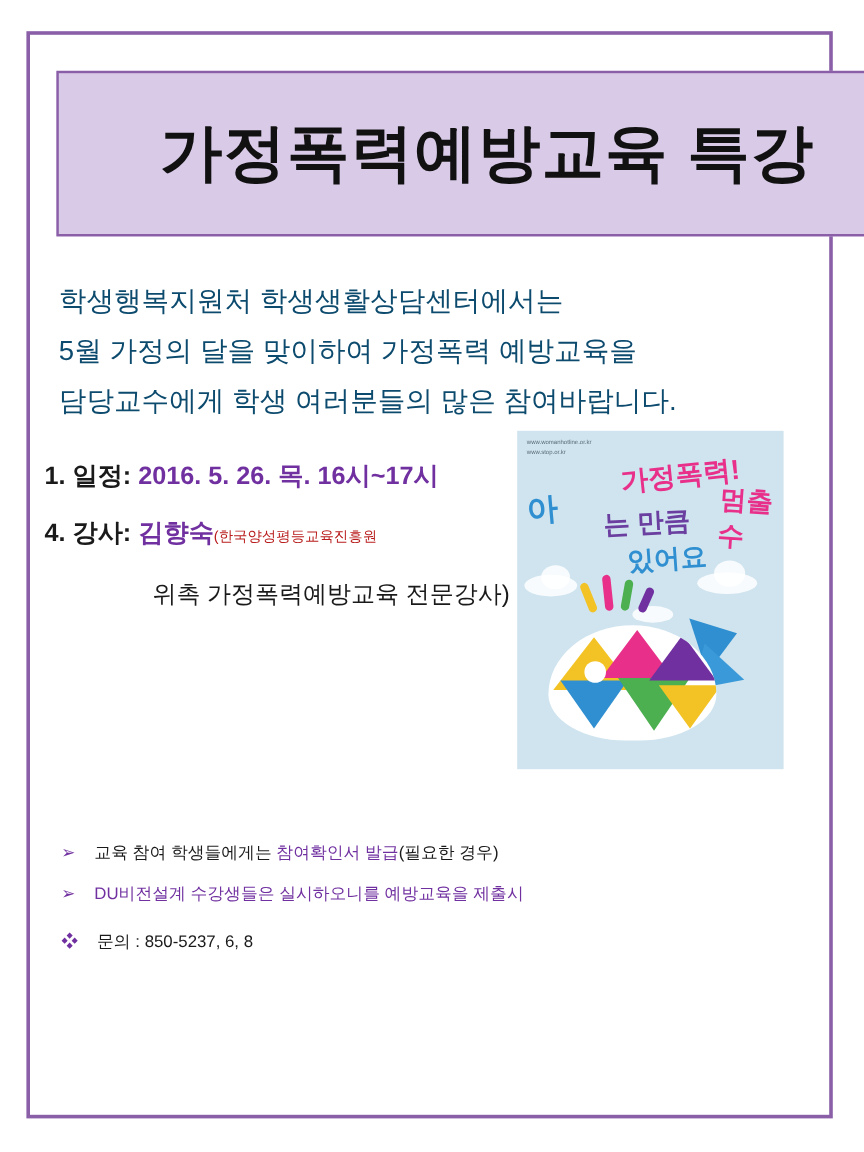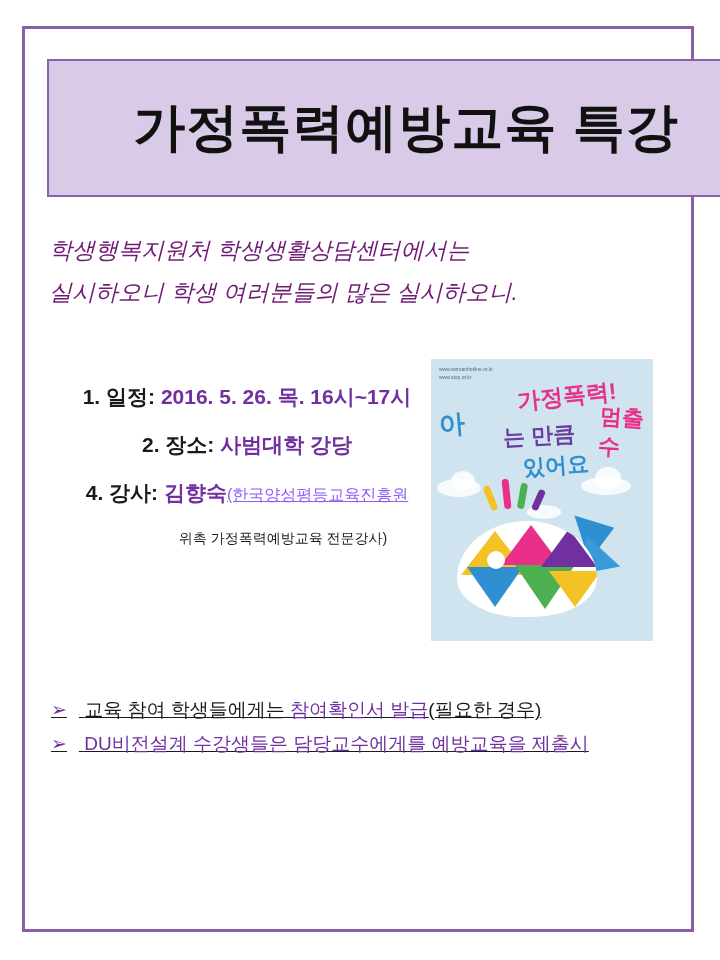--- a/index.html
+++ b/index.html
@@ -50,47 +50,45 @@
   }
 
   
   .intro {
     position: absolute;
     left: 24px;
     top: 200px;
     width: 630px;
     font-size: 23px;
     line-height: 42px;
-    color: #701a75;
-    font-style: italic;
+    color: #0c4a6e;
   }
   .intro .line { white-space: nowrap; }
 
   
   .details {
     position: absolute;
     left: 12px;
     top: 355px;
     width: 420px;
-    text-align: center;
   }
   .d-row {
     font-size: 21px;
     line-height: 26px;
     margin-bottom: 22px;
     white-space: nowrap;
   }
   .d-num { color: #1a1a1a; font-weight: bold; }
   .d-label { color: #1a1a1a; font-weight: bold; }
   .d-val { color: #7030a0; font-weight: bold; }
-  .d-val-sub { color: #8b5cf6; font-size: 16px; font-weight: normal; text-decoration: underline; }
+  .d-val-sub { color: #b91c1c; font-size: 12px; font-weight: normal; }
   .d-sub2 {
     color: #1a1a1a;
-    font-size: 14px;
-    margin-left: 72px;
+    font-size: 20px;
+    margin-left: 90px;
     margin-top: 4px;
     white-space: nowrap;
   }
 
   
   .illus {
     position: absolute;
     left: 406px;
     top: 330px;
     width: 222px;
@@ -194,25 +192,24 @@
   }
 
   
   .bullets {
     position: absolute;
     left: 26px;
     top: 664px;
     width: 620px;
   }
   .b-row {
-    font-size: 19px;
+    font-size: 14px;
     line-height: 34px;
     white-space: nowrap;
     color: #1a1a1a;
-    text-decoration: underline;
   }
   .b-mark { color: #7030a0; margin-right: 12px; }
   .b-mark.diamond { color: #7030a0; }
   .hl { color: #7030a0; }
   .b-indent { margin-left: 36px; color: #7030a0; }
 
   
   .footer {
     position: absolute;
     left: 0;
@@ -227,36 +224,32 @@
 <body>
 
 <div class="poster">
 
   <div class="title-box">
     <div class="title-text">가정폭력예방교육 특강</div>
   </div>
 
   <div class="intro">
     <div class="line">학생행복지원처 학생생활상담센터에서는</div>
-    <div class="line">실시하오니 학생 여러분들의 많은 실시하오니.</div>
+    <div class="line">5월 가정의 달을 맞이하여 가정폭력 예방교육을</div>
+    <div class="line">담당교수에게 학생 여러분들의 많은 참여바랍니다.</div>
   </div>
 
   <div class="details">
 
     <div class="d-row">
       <span class="d-num">1.</span>
       <span class="d-label">일정</span><span class="d-label">:</span>
       <span class="d-val">2016. 5. 26. 목. 16시~17시</span>
     </div>
 
-    <div class="d-row">
-      <span class="d-num">2.</span>
-      <span class="d-label">장소</span><span class="d-label">:</span>
-      <span class="d-val">사범대학 강당</span>
-    </div>
 
 
     <div class="d-row">
       <span class="d-num">4.</span>
       <span class="d-label">강사</span><span class="d-label">:</span>
       <span class="d-val">김향숙</span><span class="d-val-sub">(한국양성평등교육진흥원</span>
     </div>
     <div class="d-sub2">위촉 가정폭력예방교육 전문강사)</div>
   </div>
 
@@ -298,19 +291,23 @@
 
   <div class="bullets">
 
     <div class="b-row">
       <span class="b-mark">➢</span>
       <span>교육 참여 학생들에게는 </span><span class="hl">참여확인서 발급</span><span>(필요한 경우)</span>
     </div>
 
     <div class="b-row">
       <span class="b-mark">➢</span>
-      <span class="hl">DU비전설계 수강생들은 </span><span class="hl">담당교수에게</span><span class="hl">를 예방교육을 제출시</span>
-    </div>
-
+      <span class="hl">DU비전설계 수강생들은 </span><span class="hl">실시하오니</span><span class="hl">를 예방교육을 제출시</span>
+    </div>
+
+    <div class="b-row" style="margin-top:6px;">
+      <span class="b-mark diamond">❖</span>
+      <span>문의 : 850-5237, 6, 8</span>
+    </div>
   </div>
 
 
 </div>
 
 </body></html>

